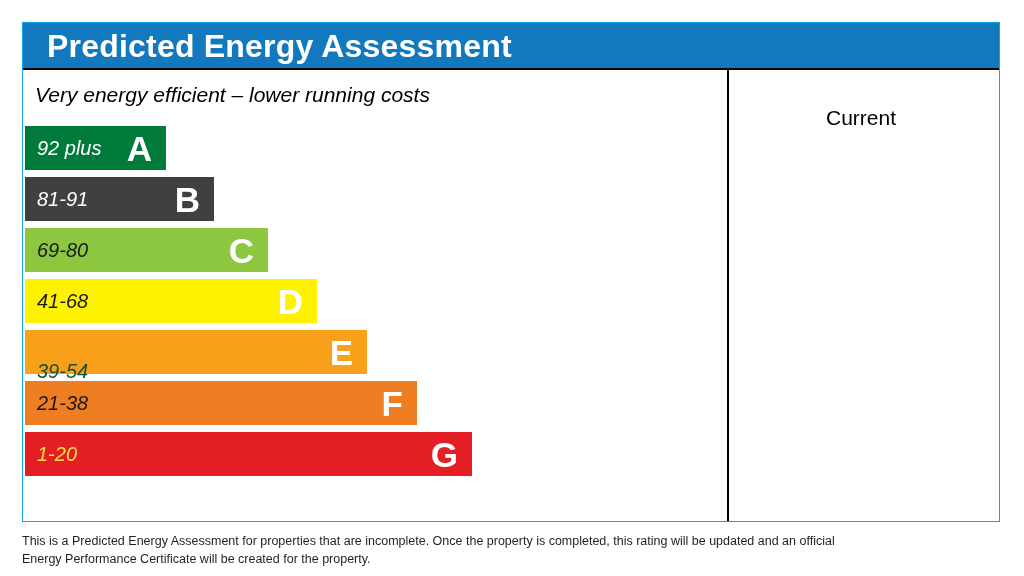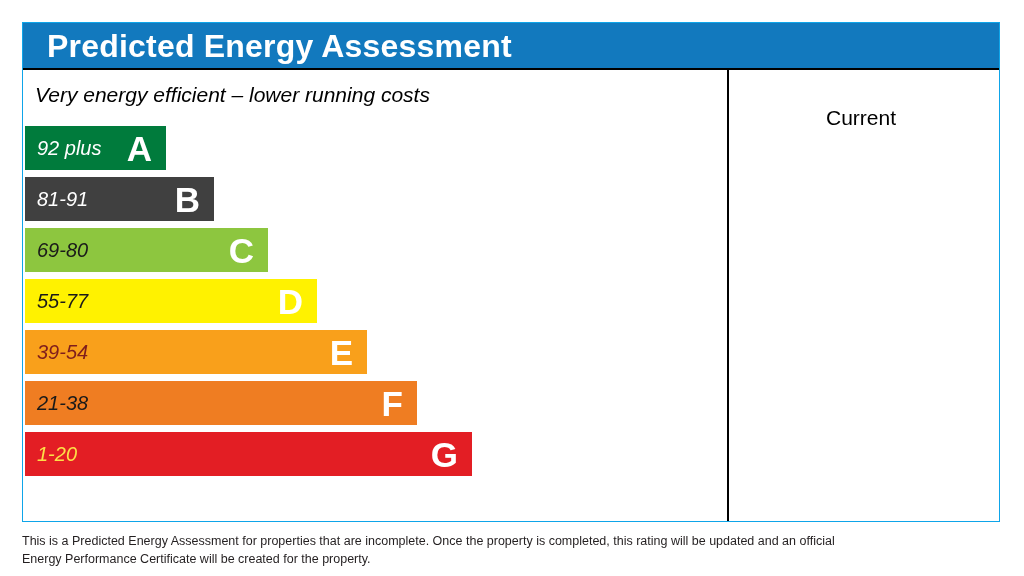--- a/index.html
+++ b/index.html
@@ -216,28 +216,28 @@
 
         <div class="band-row">
           <div class="band-bar" style="width:243px;background:#8DC63F;">
             <span class="band-range" style="color:#1A1A1A;">69-80</span>
             <span class="band-letter" style="color:#FFFFFF;">C</span>
           </div>
         </div>
 
         <div class="band-row">
           <div class="band-bar" style="width:292px;background:#FFF200;">
-            <span class="band-range" style="color:#1A1A1A;">55-77</span>
+            <span class="band-range" style="color:#1A1A1A;">41-68</span>
             <span class="band-letter" style="color:#FFFFFF;">D</span>
           </div>
         </div>
 
         <div class="band-row">
           <div class="band-bar" style="width:342px;background:#F9A01B;">
-            <span class="band-range" style="color:#7f1d1d;">39-54</span>
+            <span class="band-range" style="color:#14532d;margin-top:19px;">39-54</span>
             <span class="band-letter" style="color:#FFFFFF;">E</span>
           </div>
         </div>
 
         <div class="band-row">
           <div class="band-bar" style="width:392px;background:#EF7D22;">
             <span class="band-range" style="color:#1A1A1A;">21-38</span>
             <span class="band-letter" style="color:#FFFFFF;">F</span>
           </div>
         </div>

